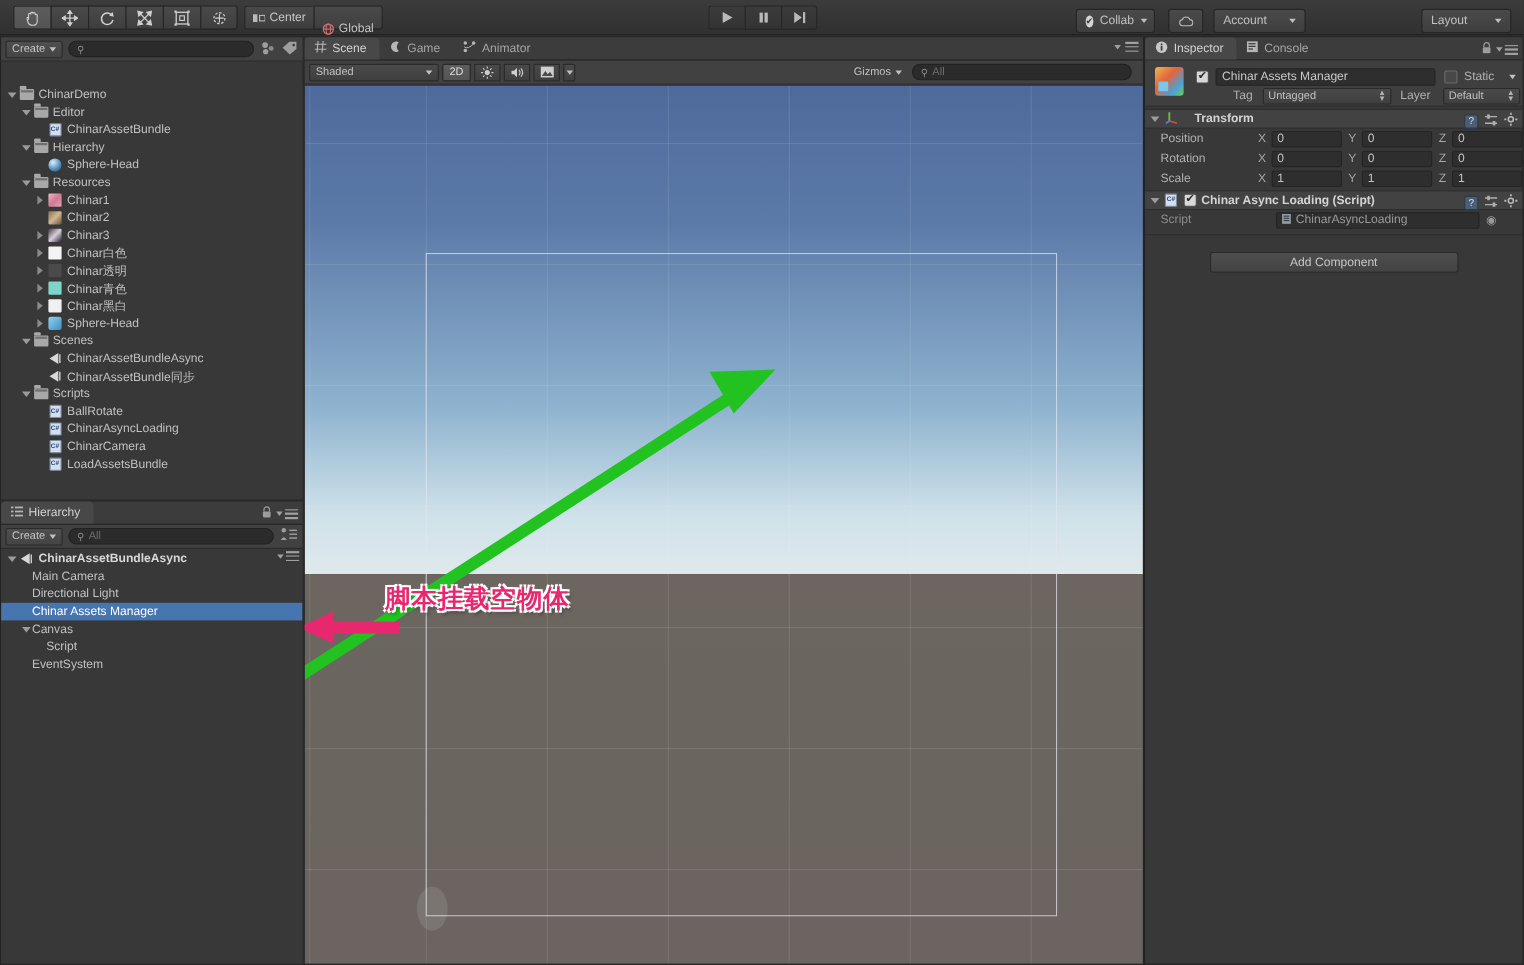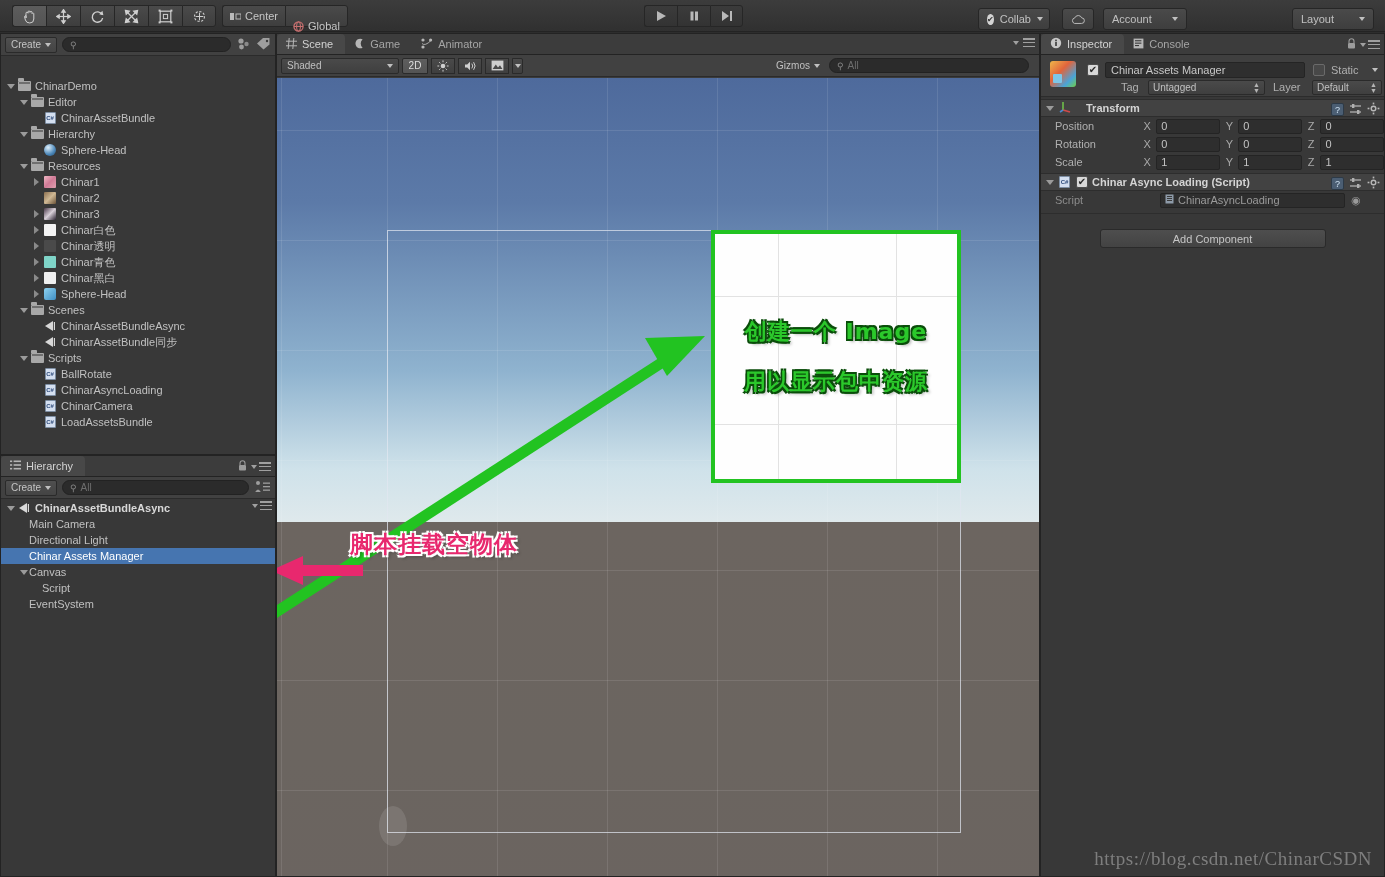--- a/index.html
+++ b/index.html
@@ -761,28 +761,20 @@
       <div class="gline" style="left:0;top:162px;width:764px;height:1px;"></div>
       <div class="gline" style="left:0;top:272px;width:764px;height:1px;"></div>
       <div class="gline" style="left:0;top:382px;width:764px;height:1px;"></div>
       <div class="gline" style="left:0;top:492px;width:764px;height:1px;"></div>
       <div class="gline" style="left:0;top:602px;width:764px;height:1px;"></div>
       <div class="gline" style="left:0;top:712px;width:764px;height:1px;"></div>
 
       <div class="canvasrect" style="left:110px;top:152px;width:574px;height:603px;"></div>
       <div class="gizmo-circle" style="left:102px;top:728px;width:28px;height:40px;"></div>
 
-      <div class="imgrect" style="left:434px;top:152px;width:250px;height:253px;">
-        <div class="cell-h" style="left:0;top:62px;width:100%;height:1px;"></div>
-        <div class="cell-h" style="left:0;top:190px;width:100%;height:1px;"></div>
-        <div class="cell-v" style="left:63px;top:0;width:1px;height:100%;"></div>
-        <div class="cell-v" style="left:181px;top:0;width:1px;height:100%;"></div>
-        <div class="anno-green">创建一个 Image</div>
-        <div class="anno-green">用以显示包中资源</div>
-      </div>
 
       <svg style="position:absolute;left:0;top:0;width:764px;height:833px;pointer-events:none;" viewBox="0 0 764 833">
         <line x1="-10" y1="540" x2="395" y2="278" stroke="#22c321" stroke-width="11"></line>
         <polygon points="428,258 368,260 390,298" fill="#22c321"></polygon>
       </svg>
 
       <svg style="position:absolute;left:-10px;top:465px;width:120px;height:60px;pointer-events:none;" viewBox="0 0 120 60">
         <rect x="30" y="22" width="66" height="11" fill="#e8286e"></rect>
         <polygon points="4,27.5 36,13 36,42" fill="#e8286e"></polygon>
       </svg>
@@ -962,16 +954,15 @@
       </div>
       <span style="margin-left:6px;color:#9a9a9a;font-size:11px;">◉</span>
     </div>
 
     <div style="height:1px;background:#2d2d2d;margin-top:4px;"></div>
 
     <div class="addcomp" style="margin:15px auto 0;width:226px;">
       <span>Add Component</span>
     </div>
 
-    <div class="watermark">https://blog.csdn.net/ChinarCSDN</div>
   </div>
 
 </div>
 
 </body></html>

